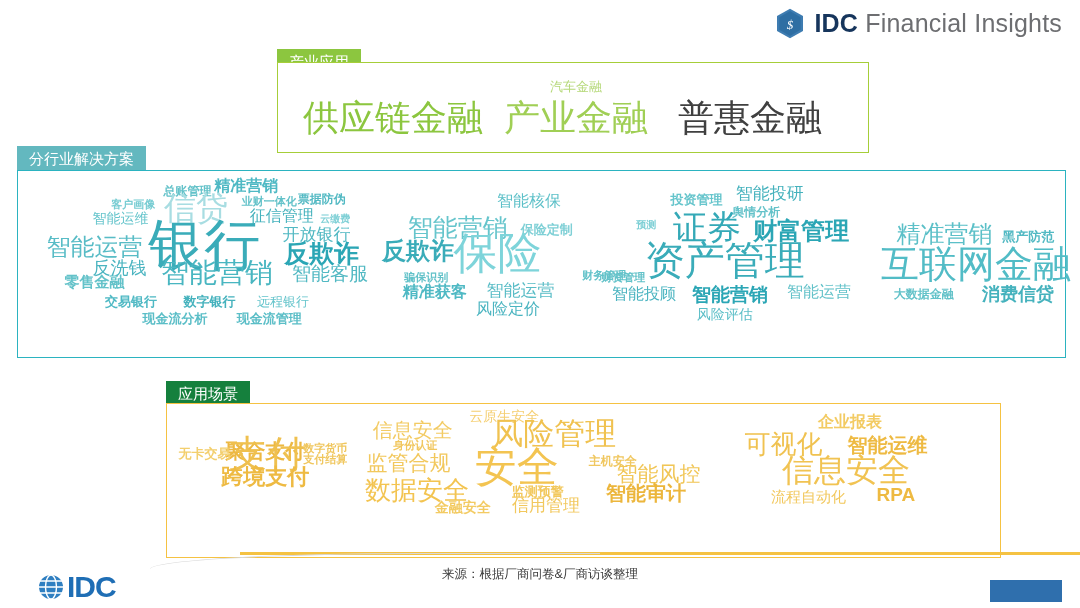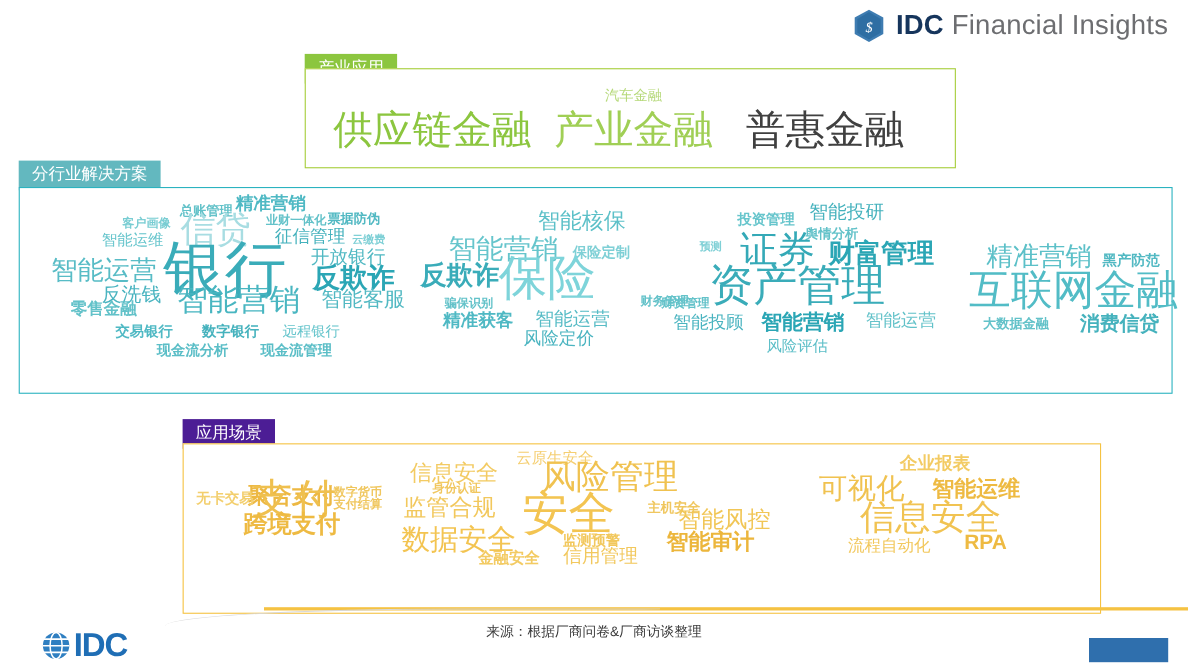--- a/index.html
+++ b/index.html
@@ -23,21 +23,21 @@
   }
 
   
   #sec-industry{left:277px;top:62px;width:592px;height:91px;border:1.6px solid #a6ce39;}
   #tag-industry{left:277px;top:49px;background:#8cc63f;}
   
   #sec-vertical{left:17px;top:170px;width:1049px;height:188px;border:1.6px solid #2bb3c0;padding-left:17px;}
   #tag-vertical{left:17px;top:146px;background:#63b8bf;}
   
   #sec-scenario{left:166px;top:403px;width:835px;height:155px;border:1.6px solid #f5c242;}
-  #tag-scenario{left:166px;top:381px;background:#4c1d95;}
+  #tag-scenario{left:166px;top:381px;background:#15803d;}
 
   
   .cloud{position:absolute;inset:0;}
   .w{
     position:absolute;white-space:nowrap;line-height:1;
     transform:translate(-50%,-50%);
   }
   .w.b{font-weight:bold;}
 
   
@@ -100,21 +100,21 @@
         <span class="w b" style="left: 29%; top: 44%; font-size: 25px; color: rgb(43, 166, 181);">反欺诈</span>
         <span class="w" style="left: 9.7%; top: 52%; font-size: 18px; color: rgb(74, 180, 192);">反洗钱</span>
         <span class="w" style="left: 19%; top: 55%; font-size: 28px; color: rgb(73, 182, 193);">智能营销</span>
         <span class="w" style="left: 29.8%; top: 55%; font-size: 19px; color: rgb(82, 185, 195);">智能客服</span>
         <span class="w b" style="left: 7.3%; top: 59%; font-size: 15px; color: rgb(99, 194, 201);">零售金融</span>
         <span class="w b" style="left: 10.8%; top: 70%; font-size: 13px; color: rgb(79, 185, 196);">交易银行</span>
         <span class="w b" style="left: 18.3%; top: 70%; font-size: 13px; color: rgb(69, 178, 189);">数字银行</span>
         <span class="w" style="left: 25.3%; top: 70%; font-size: 13px; color: rgb(102, 197, 204);">远程银行</span>
         <span class="w b" style="left: 15%; top: 79%; font-size: 13px; color: rgb(91, 190, 199);">现金流分析</span>
         <span class="w b" style="left: 24%; top: 79%; font-size: 13px; color: rgb(91, 190, 199); text-align: center;">现金流管理</span>
-        <span class="w" style="left: 48.8%; top: 16%; font-size: 20px; color: rgb(92, 192, 200);">智能核保</span>
+        <span class="w" style="left: 48.8%; top: 16%; font-size: 16px; color: rgb(92, 192, 200);">智能核保</span>
         <span class="w" style="left: 42%; top: 30%; font-size: 25px; color: rgb(102, 197, 204);">智能营销</span>
         <span class="w b" style="left: 50.5%; top: 31%; font-size: 13px; color: rgb(127, 208, 214);">保险定制</span>
         <span class="w b" style="left: 38.2%; top: 43%; font-size: 24px; color: rgb(58, 172, 185);">反欺诈</span>
         <span class="w" style="left: 45.8%; top: 44%; font-size: 44px; color: rgb(126, 212, 218);">保险</span>
         <span class="w b" style="left: 39%; top: 57%; font-size: 11px; color: rgb(99, 194, 201);">骗保识别</span>
         <span class="w b" style="left: 56%; top: 56%; font-size: 11px; color: rgb(99, 194, 201);">财务管理</span>
         <span class="w b" style="left: 39.8%; top: 65%; font-size: 16px; color: rgb(79, 185, 196);">精准获客</span>
         <span class="w" style="left: 48%; top: 64%; font-size: 17px; color: rgb(88, 188, 198);">智能运营</span>
         <span class="w" style="left: 46.8%; top: 74%; font-size: 16px; color: rgb(74, 180, 192);">风险定价</span>
         <span class="w b" style="left: 64.8%; top: 15%; font-size: 13px; color: rgb(102, 197, 204);">投资管理</span>

